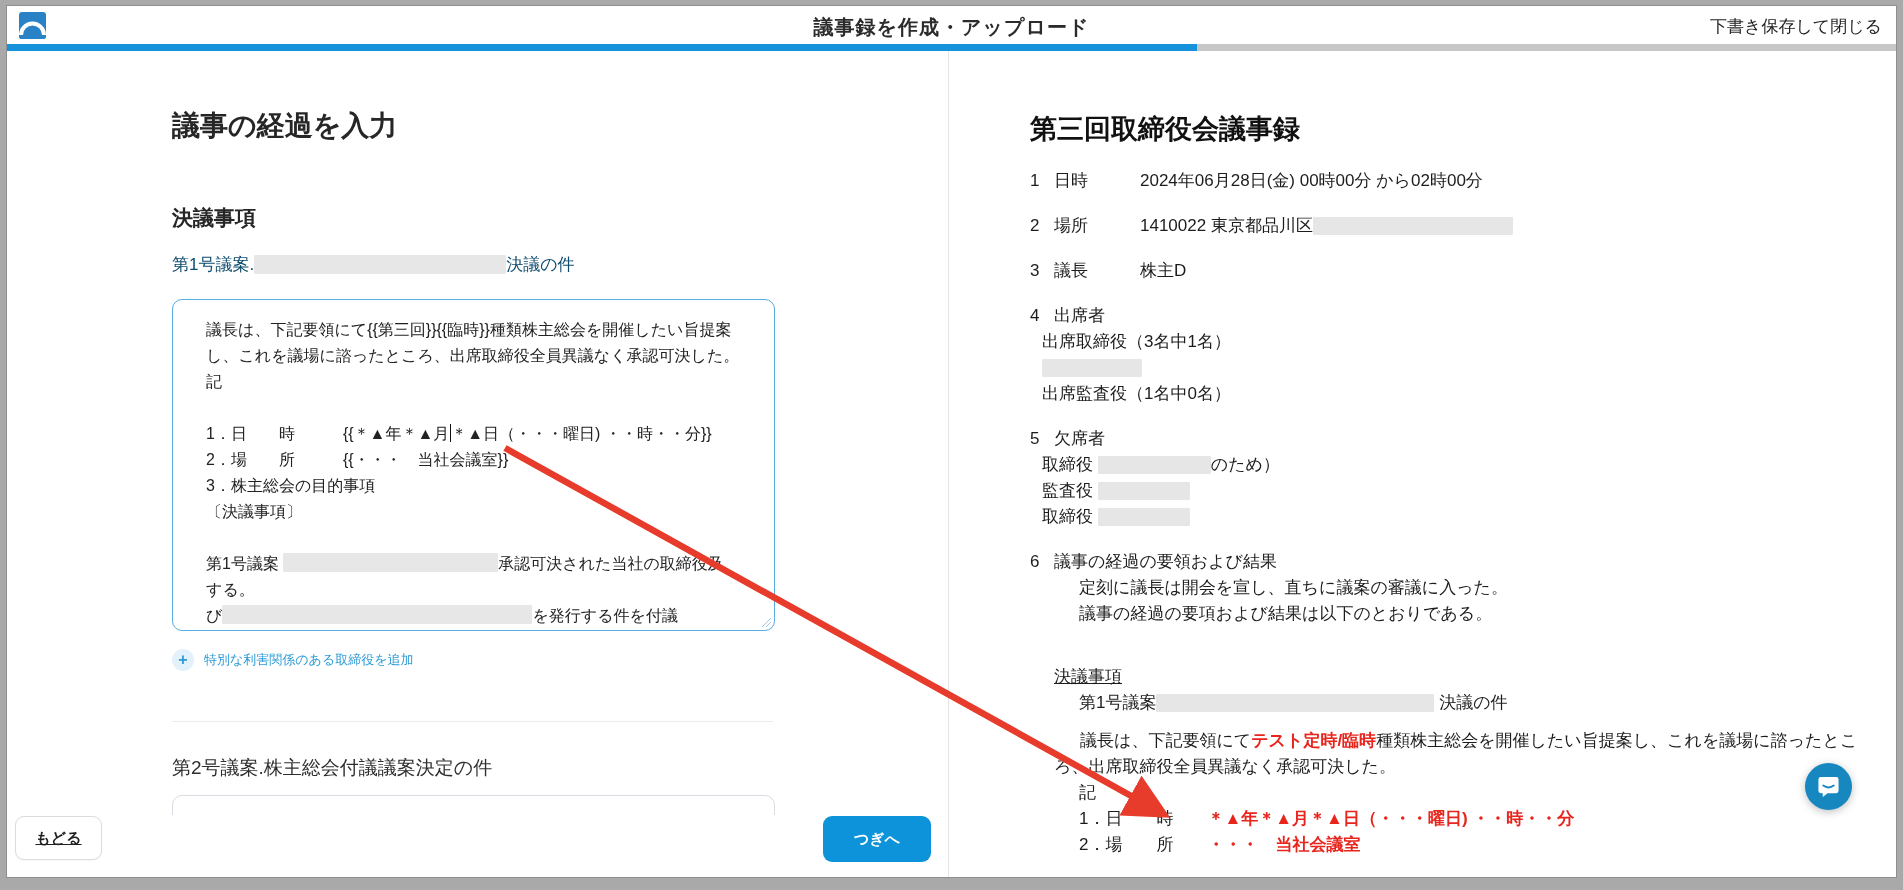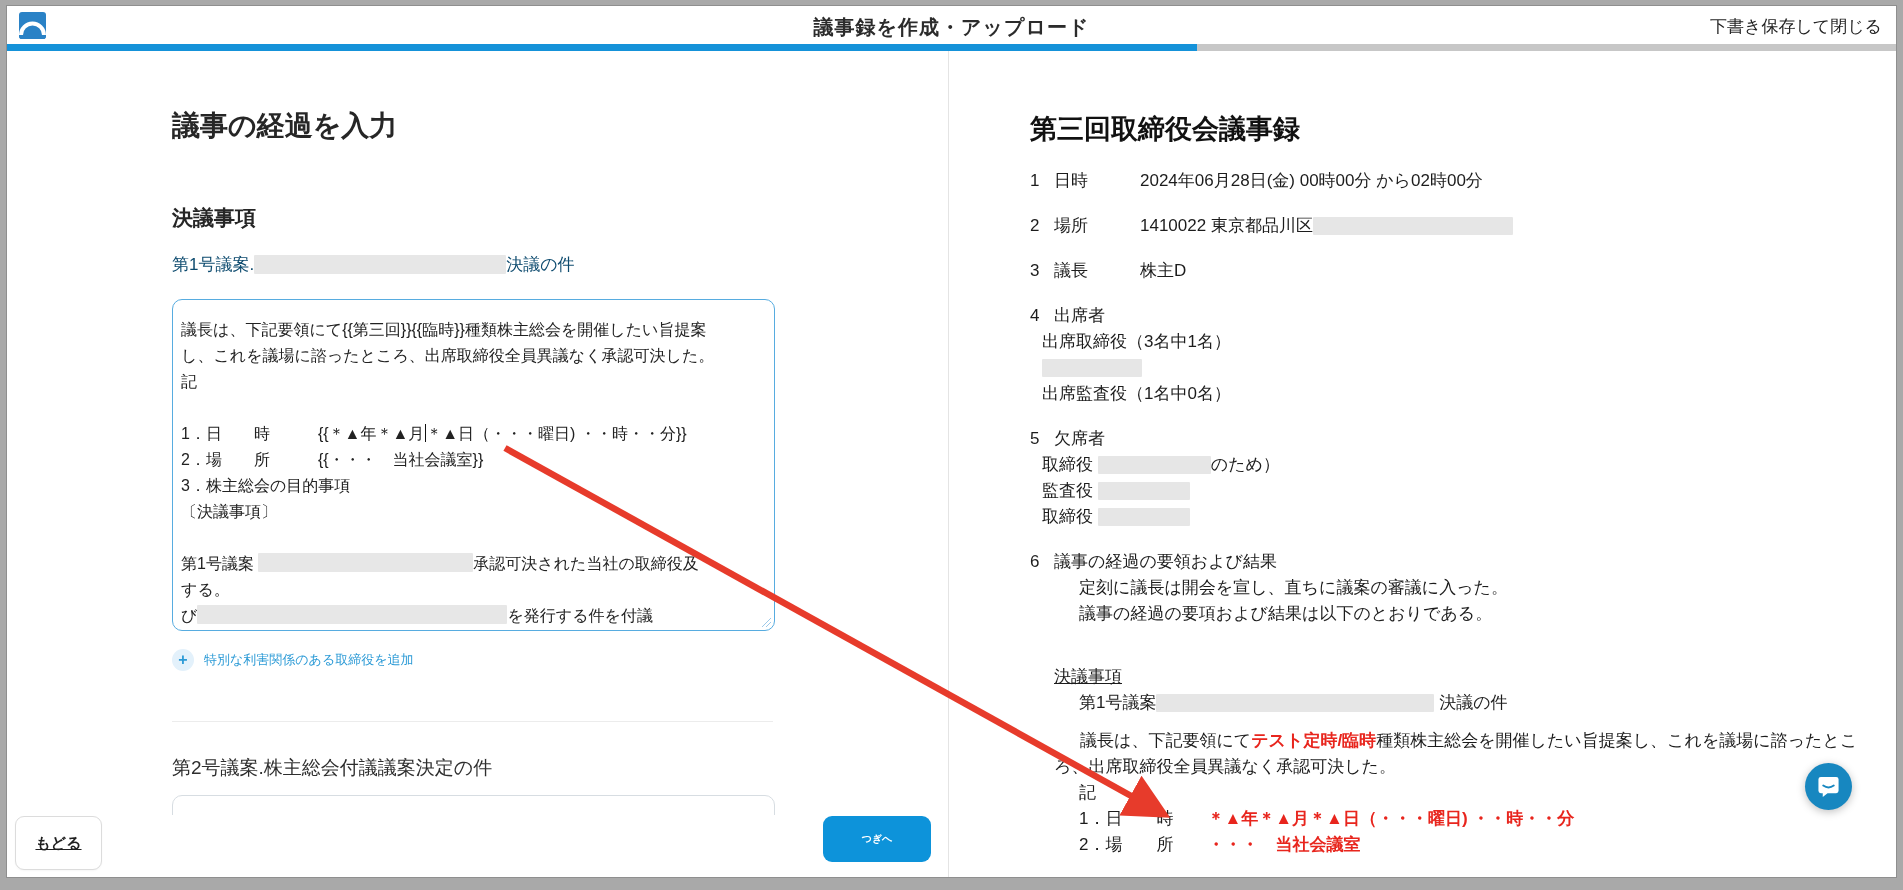--- a/index.html
+++ b/index.html
@@ -31,21 +31,21 @@
 
   
   .lp-heading { position:absolute; left:165px; top:56px; font-size:28px;
     font-weight:bold; color:#262626; }
   .lp-subheading { position:absolute; left:165px; top:153px; font-size:21px;
     font-weight:bold; color:#262626; }
   .lp-proposal1 { position:absolute; left:165px; top:202px; font-size:17px;
     color:#0c4a6e; white-space:nowrap; }
   .editor { position:absolute; left:165px; top:248px; width:603px; height:332px;
     border:1px solid #57ace0; border-radius:10px; background:#fff;
-    padding:17px 8px; font-size:16px; line-height:26px; color:#222;
+    padding:17px 33px; font-size:16px; line-height:26px; color:#222;
     cursor:text; overflow:hidden; }
   .editor .line { white-space:nowrap; min-height:26px; }
   .resize-grip { position:absolute; right:3px; bottom:3px; width:10px; height:10px;
     background:
       linear-gradient(135deg, transparent 0 50%, #9ec9e8 50% 57%, transparent 57% 72%, #9ec9e8 72% 79%, transparent 79%);
   }
   .redact { display:inline-block; height:19px; background:#e7e7e7;
     vertical-align:text-bottom; border-radius:1px; }
   .caret { display:inline-block; width:1px; height:18px; background:#111;
     vertical-align:text-bottom; margin:0 0.5px; }
@@ -61,26 +61,26 @@
 
   .h-divider { position:absolute; left:165px; top:670px; width:601px; height:1px;
     background:#ececec; }
   .lp-proposal2 { position:absolute; left:165px; top:704px; font-size:19px;
     color:#2e2e2e; }
   .editor2 { position:absolute; left:165px; top:744px; width:603px; height:70px;
     border:1px solid #d7dde2; border-radius:10px; background:#fff; }
 
   .lp-footer { position:absolute; left:0; right:0; bottom:0; height:62px;
     background:#fff; }
-  .btn-back { position:absolute; left:8px; top:1px; width:87px; height:54px;
+  .btn-back { position:absolute; left:8px; top:1px; width:87px; height:44px;
     background:#fff; border:1px solid #dcdcdc; border-radius:9px;
     font-size:15px; font-weight:bold; color:#1f1f1f; cursor:pointer;
     font-family:inherit; box-shadow:0 1px 2px rgba(0,0,0,0.04);text-decoration:underline; }
   .btn-next { position:absolute; left:816px; top:1px; width:108px; height:46px;
-    background:#0d93da; border:none; border-radius:9px; font-size:10px;
+    background:#0d93da; border:none; border-radius:9px; font-size:15px;
     font-weight:bold; color:#fff; cursor:pointer; font-family:inherit; }
 
   
   .doc { position:absolute; inset:0; padding:0 24px 0 81px; color:#1c1c1c; }
   .doc-title { margin-top:58px; text-align:left; font-size:27px;
     font-weight:600; color:#111; line-height:40px; }
   .doc-line { font-size:17px; line-height:26px; }
   .k-item { display:flex; margin-top:19px; }
   .k-item .num { width:24px; flex:none; }
   .k-item .label { min-width:86px; flex:none; }

